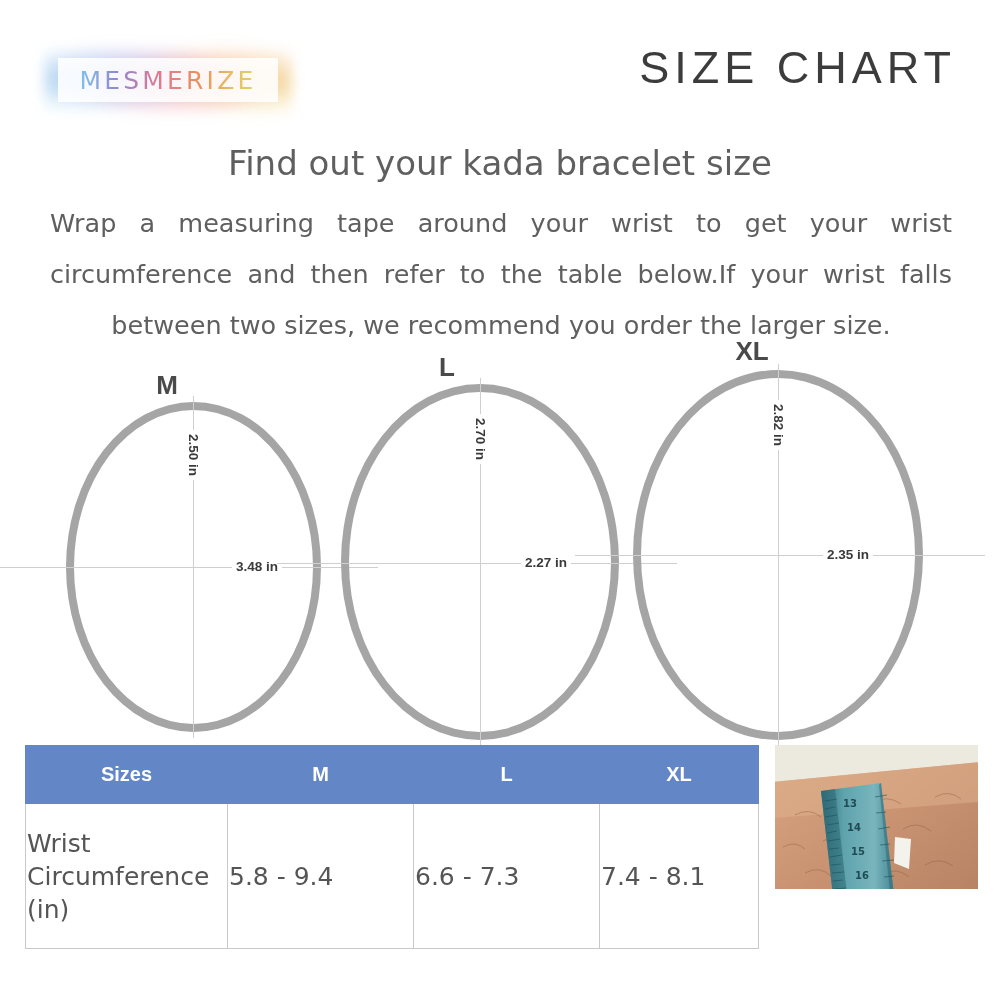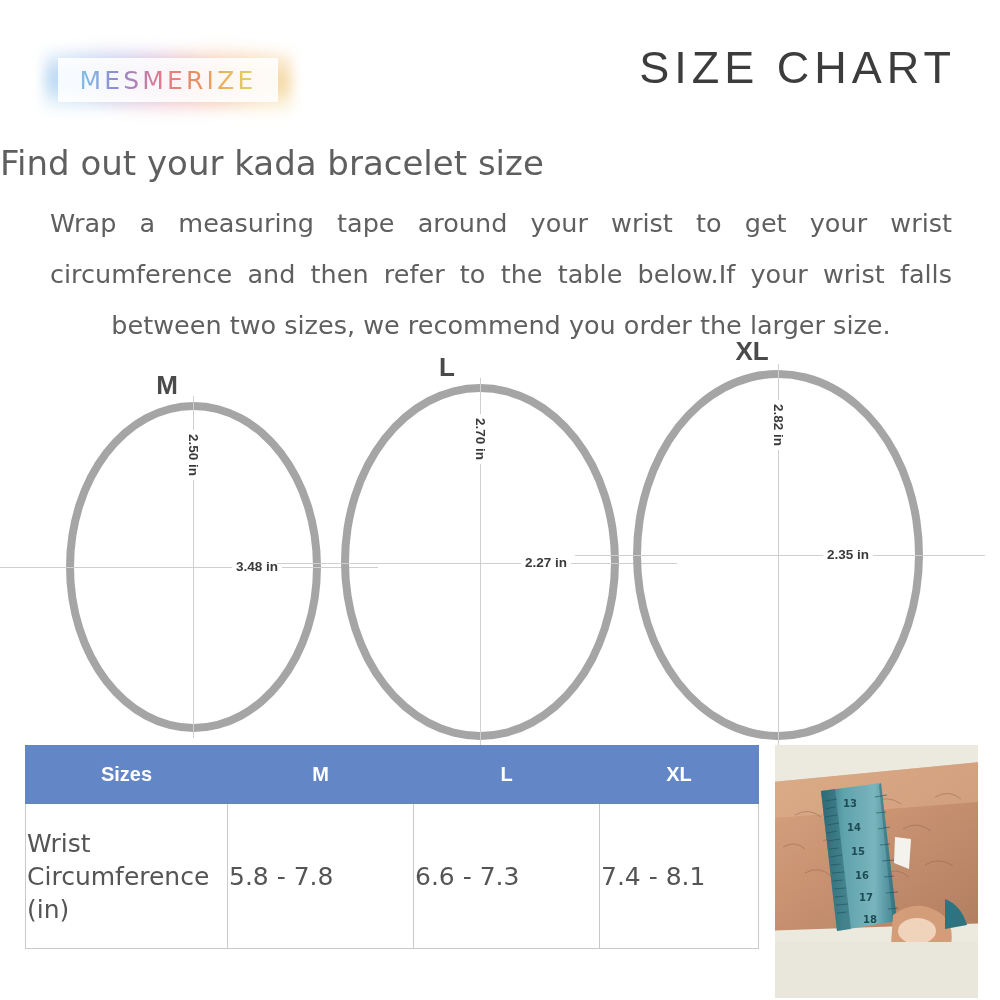--- a/index.html
+++ b/index.html
@@ -76,21 +76,21 @@
     font-family: "Liberation Sans", sans-serif;
     white-space: nowrap;
   }
 
   
   .headline {
     position: absolute;
     left: 0;
     right: 0;
     top: 143px;
-    text-align: left;
+    text-align: center;
     font-size: 34px;
     font-weight: 400;
     color: #5f5f5f;
   }
   .intro-para {
     position: absolute;
     left: 50px;
     top: 198px;
     width: 902px;
     font-size: 25.5px;
@@ -184,21 +184,21 @@
   .col-m { width: 186px; }
   .col-l { width: 186px; }
   .col-xl { width: 159px; }
 
   
   .photo {
     position: absolute;
     left: 775px;
     top: 745px;
     width: 203px;
-    height: 253px;
+    height: 144px;
     overflow: hidden;
     background: #e9e6dc;
   }
   .photo svg { display: block; }
 </style>
 </head>
 <body>
 
 <div class="logo-wrap">
   <div class="logo-glow"></div>
@@ -258,21 +258,21 @@
       <th>XL</th>
     </tr>
   </thead>
   <tbody>
     <tr>
       <td>
         <span>Wrist</span><br>
         <span>Circumference</span><br>
         <span>(in)</span>
       </td>
-      <td>5.8 - 7.8</td>
+      <td>5.8 - 9.4</td>
       <td>6.6 - 7.3</td>
       <td>7.4 - 8.1</td>
     </tr>
   </tbody>
 </table>
 
 <div class="photo">
   <svg width="203" height="197" viewBox="0 0 203 197">
     <defs>
       <linearGradient id="skin" x1="0" y1="0" x2="1" y2="1">

